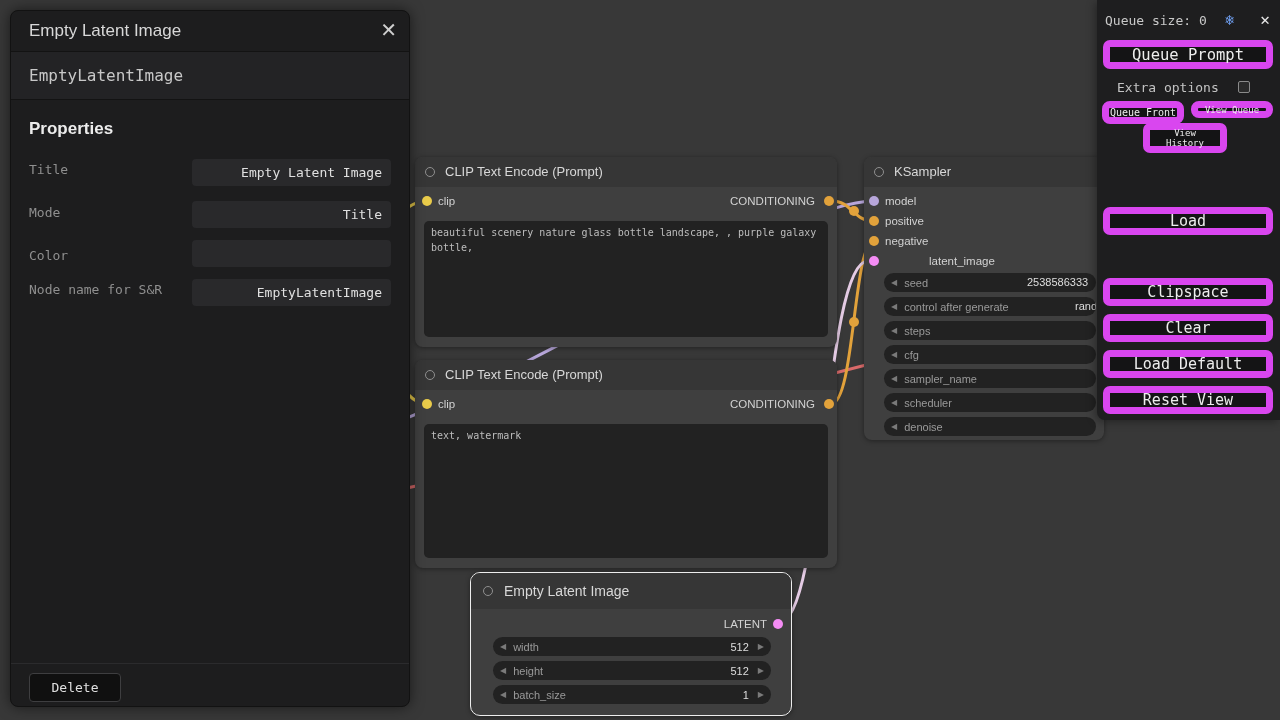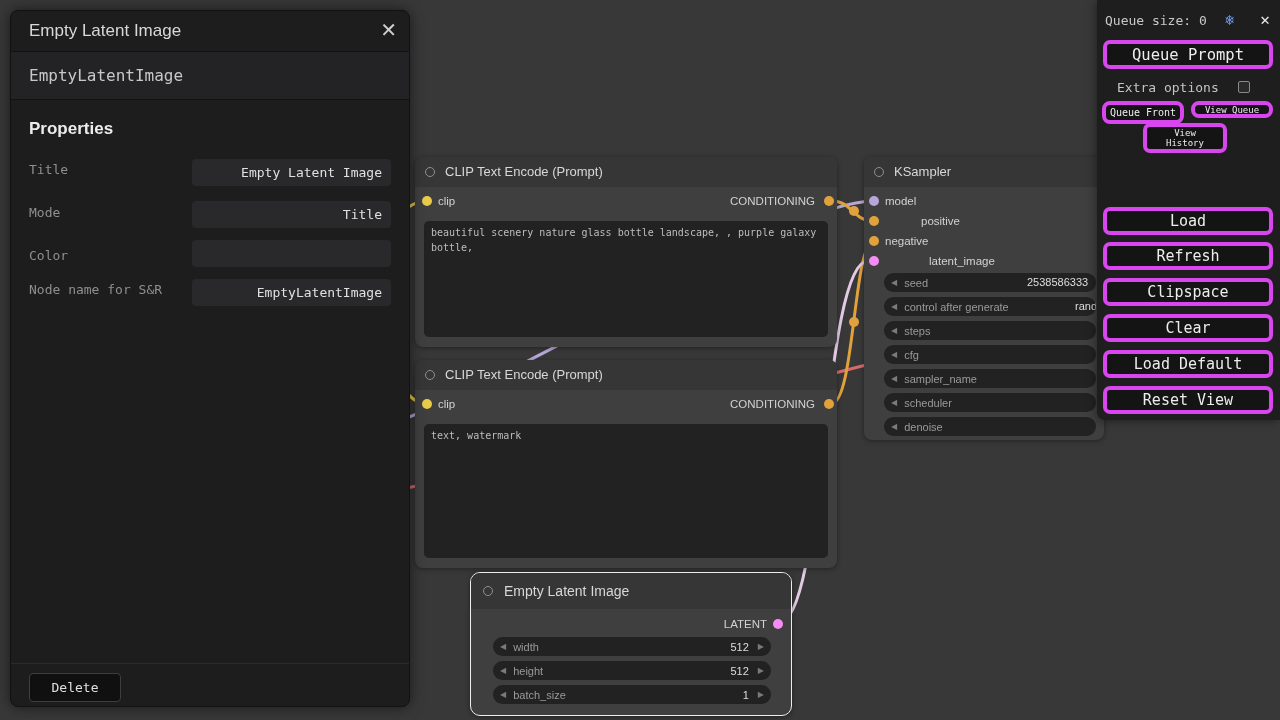--- a/index.html
+++ b/index.html
@@ -50,21 +50,21 @@
           box-sizing:border-box;text-align:right;padding-right:9px;line-height:27px;font-size:13px;color:#e0e0e0;
           overflow:hidden;white-space:nowrap;}
   #dialog .footer{position:absolute;left:0;right:0;top:652px;border-top:1px solid #2b2b2d;height:44px;}
   #delete-btn{position:absolute;left:18px;top:9px;width:90px;height:27px;background:#101010;
               border:1px solid #3e3e40;border-radius:4px;color:#e0e0e0;font-size:13px;
               display:flex;align-items:center;justify-content:center;cursor:pointer;}
 
   
   #menu{position:absolute;left:1097px;top:0;width:183px;height:420px;background:#1e1e1f;
         border-radius:0 0 0 8px;z-index:10;box-shadow:-2px 2px 8px rgba(0,0,0,.35);box-sizing:border-box;}
-  .menu-btn{position:absolute;background:#141415;border:4px solid #d946ef;border-radius:7px;
+  .menu-btn{position:absolute;background:#141415;border:7px solid #d946ef;border-radius:7px;
             color:#ededed;display:flex;align-items:center;justify-content:center;cursor:pointer;
             box-sizing:border-box;text-align:center;}
   #queue-size{position:absolute;left:8px;top:13px;font-size:13px;color:#c9c9c9;}
   #snowflake{position:absolute;left:128px;top:11px;font-size:15px;color:#6f9ff0;cursor:pointer;}
   #menu-close{position:absolute;right:10px;top:10px;font-size:16px;color:#e8e8e8;cursor:pointer;}
   #extra-label{position:absolute;left:20px;top:80px;font-size:13px;color:#c4c4c4;}
   #extra-checkbox{position:absolute;left:141px;top:81px;width:12px;height:12px;background:#2a2a2a;
                   border:1px solid #8a8a8a;border-radius:2px;box-sizing:border-box;cursor:pointer;}
 </style>
 </head>
@@ -109,21 +109,21 @@
   </div>
 
   <div class="node" style="left:864px;top:157px;width:240px;height:283px;">
     <div class="node-header">
       <span class="collapse-dot"></span>
       <span class="node-title">KSampler</span>
     </div>
     <span class="port" style="left: 5px; top: 39px; background: rgb(183, 166, 218);"></span>
     <span class="slot-label" style="left:21px;top:36px;">model</span>
     <span class="port" style="left: 5px; top: 59px; background: rgb(226, 162, 59);"></span>
-    <span class="slot-label" style="left:21px;top:56px;margin-left:36px;">positive</span>
+    <span class="slot-label" style="left:21px;top:56px;">positive</span>
     <span class="port" style="left: 5px; top: 79px; background: rgb(226, 162, 59);"></span>
     <span class="slot-label" style="left:21px;top:76px;">negative</span>
     <span class="port" style="left: 5px; top: 99px; background: rgb(244, 140, 244);"></span>
     <span class="slot-label" style="left:21px;top:96px;padding-left:44px;">latent_image</span>
 
     <div class="widget" style="left:20px;top:116px;width:212px;">
       <span class="warrow">◀</span>
       <span class="wlabel">seed</span>
       <span class="wvalue kval" style="left:143px;">2538586333</span>
     </div>
@@ -223,18 +223,17 @@
   <div class="menu-btn" style="left:6px;top:40px;width:170px;height:29px;font-size:15.5px;">Queue Prompt</div>
 
   <span id="extra-label">Extra options</span>
   <span id="extra-checkbox"></span>
 
   <div class="menu-btn" style="left:5px;top:101px;width:82px;height:23px;font-size:10px;border-radius:8px;">Queue Front</div>
   <div class="menu-btn" style="left:94px;top:101px;width:82px;height:17px;font-size:9px;border-radius:8px;">View Queue</div>
   <div class="menu-btn" style="left:46px;top:123px;width:84px;height:30px;font-size:9px;white-space:normal;padding:2px 14px;">View History</div>
 
   <div class="menu-btn" style="left:6px;top:207px;width:170px;height:28px;font-size:15px;">Load</div>
-  <div class="menu-btn" style="left:6px;top:242px;width:170px;height:28px;font-size:15px;">Refresh</div>
   <div class="menu-btn" style="left:6px;top:278px;width:170px;height:28px;font-size:15px;">Clipspace</div>
   <div class="menu-btn" style="left:6px;top:314px;width:170px;height:28px;font-size:15px;">Clear</div>
   <div class="menu-btn" style="left:6px;top:350px;width:170px;height:28px;font-size:15px;">Load Default</div>
   <div class="menu-btn" style="left:6px;top:386px;width:170px;height:28px;font-size:15px;">Reset View</div>
 </div>
 
 </body></html>

